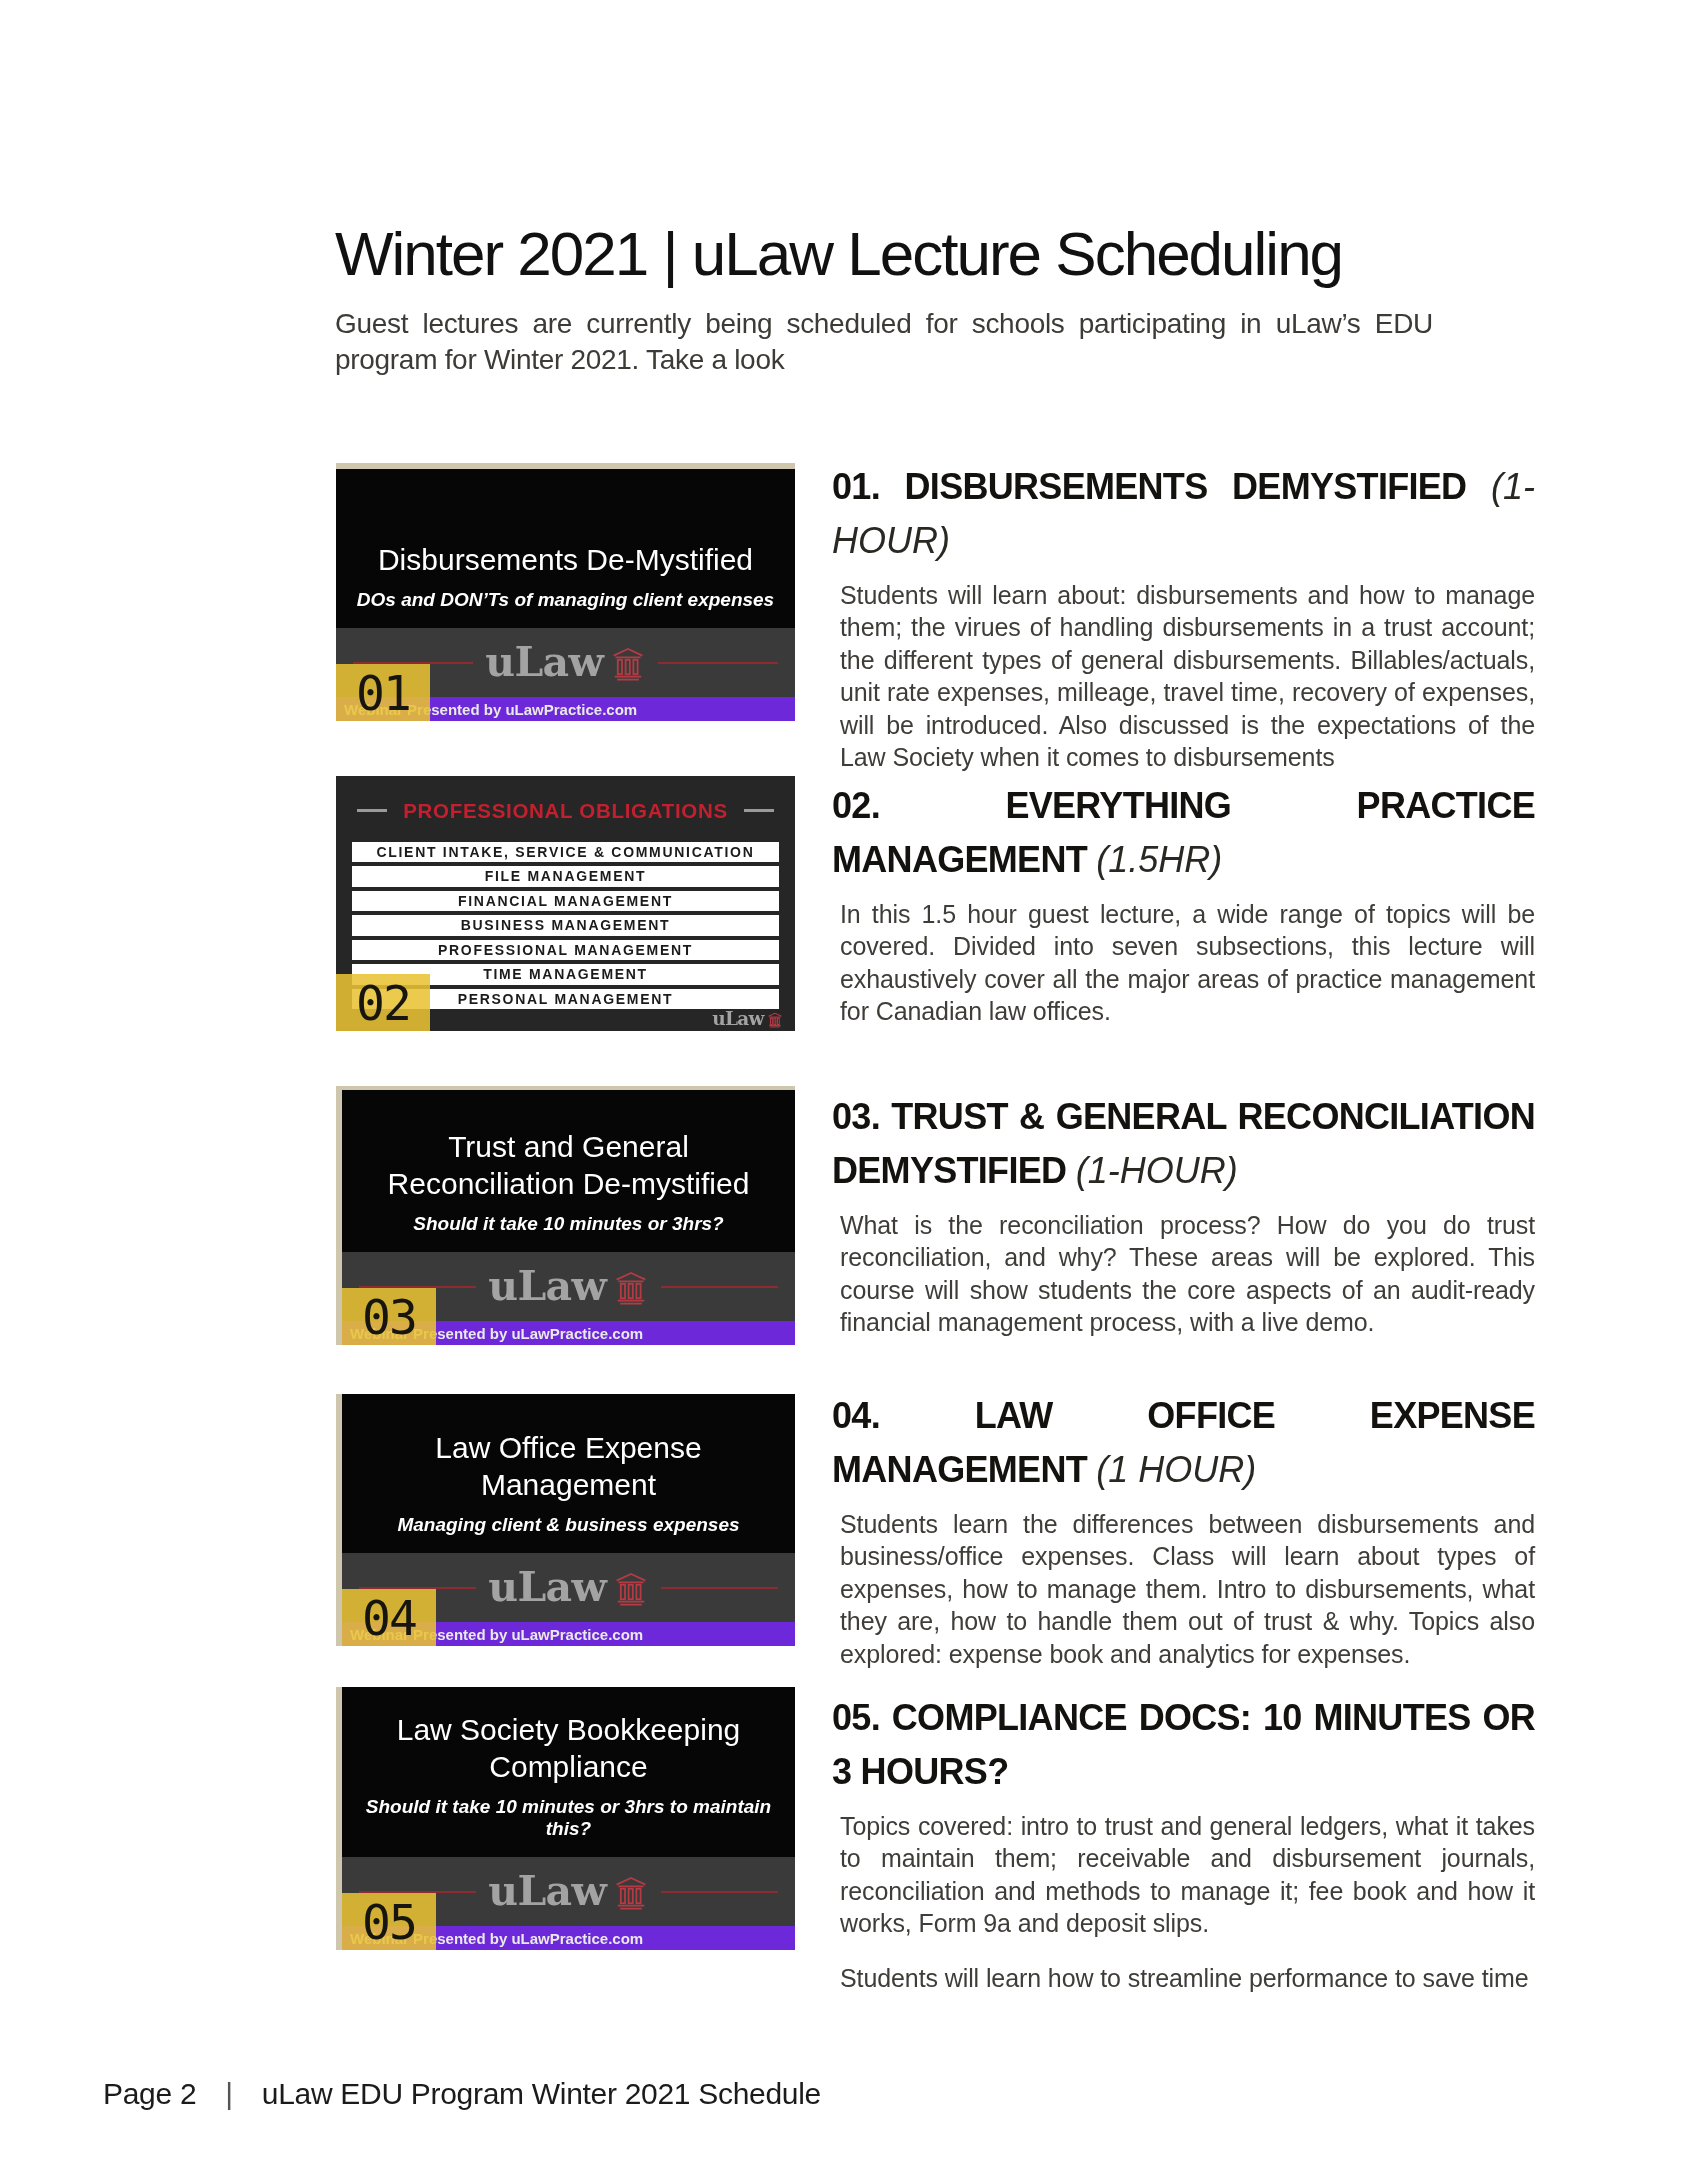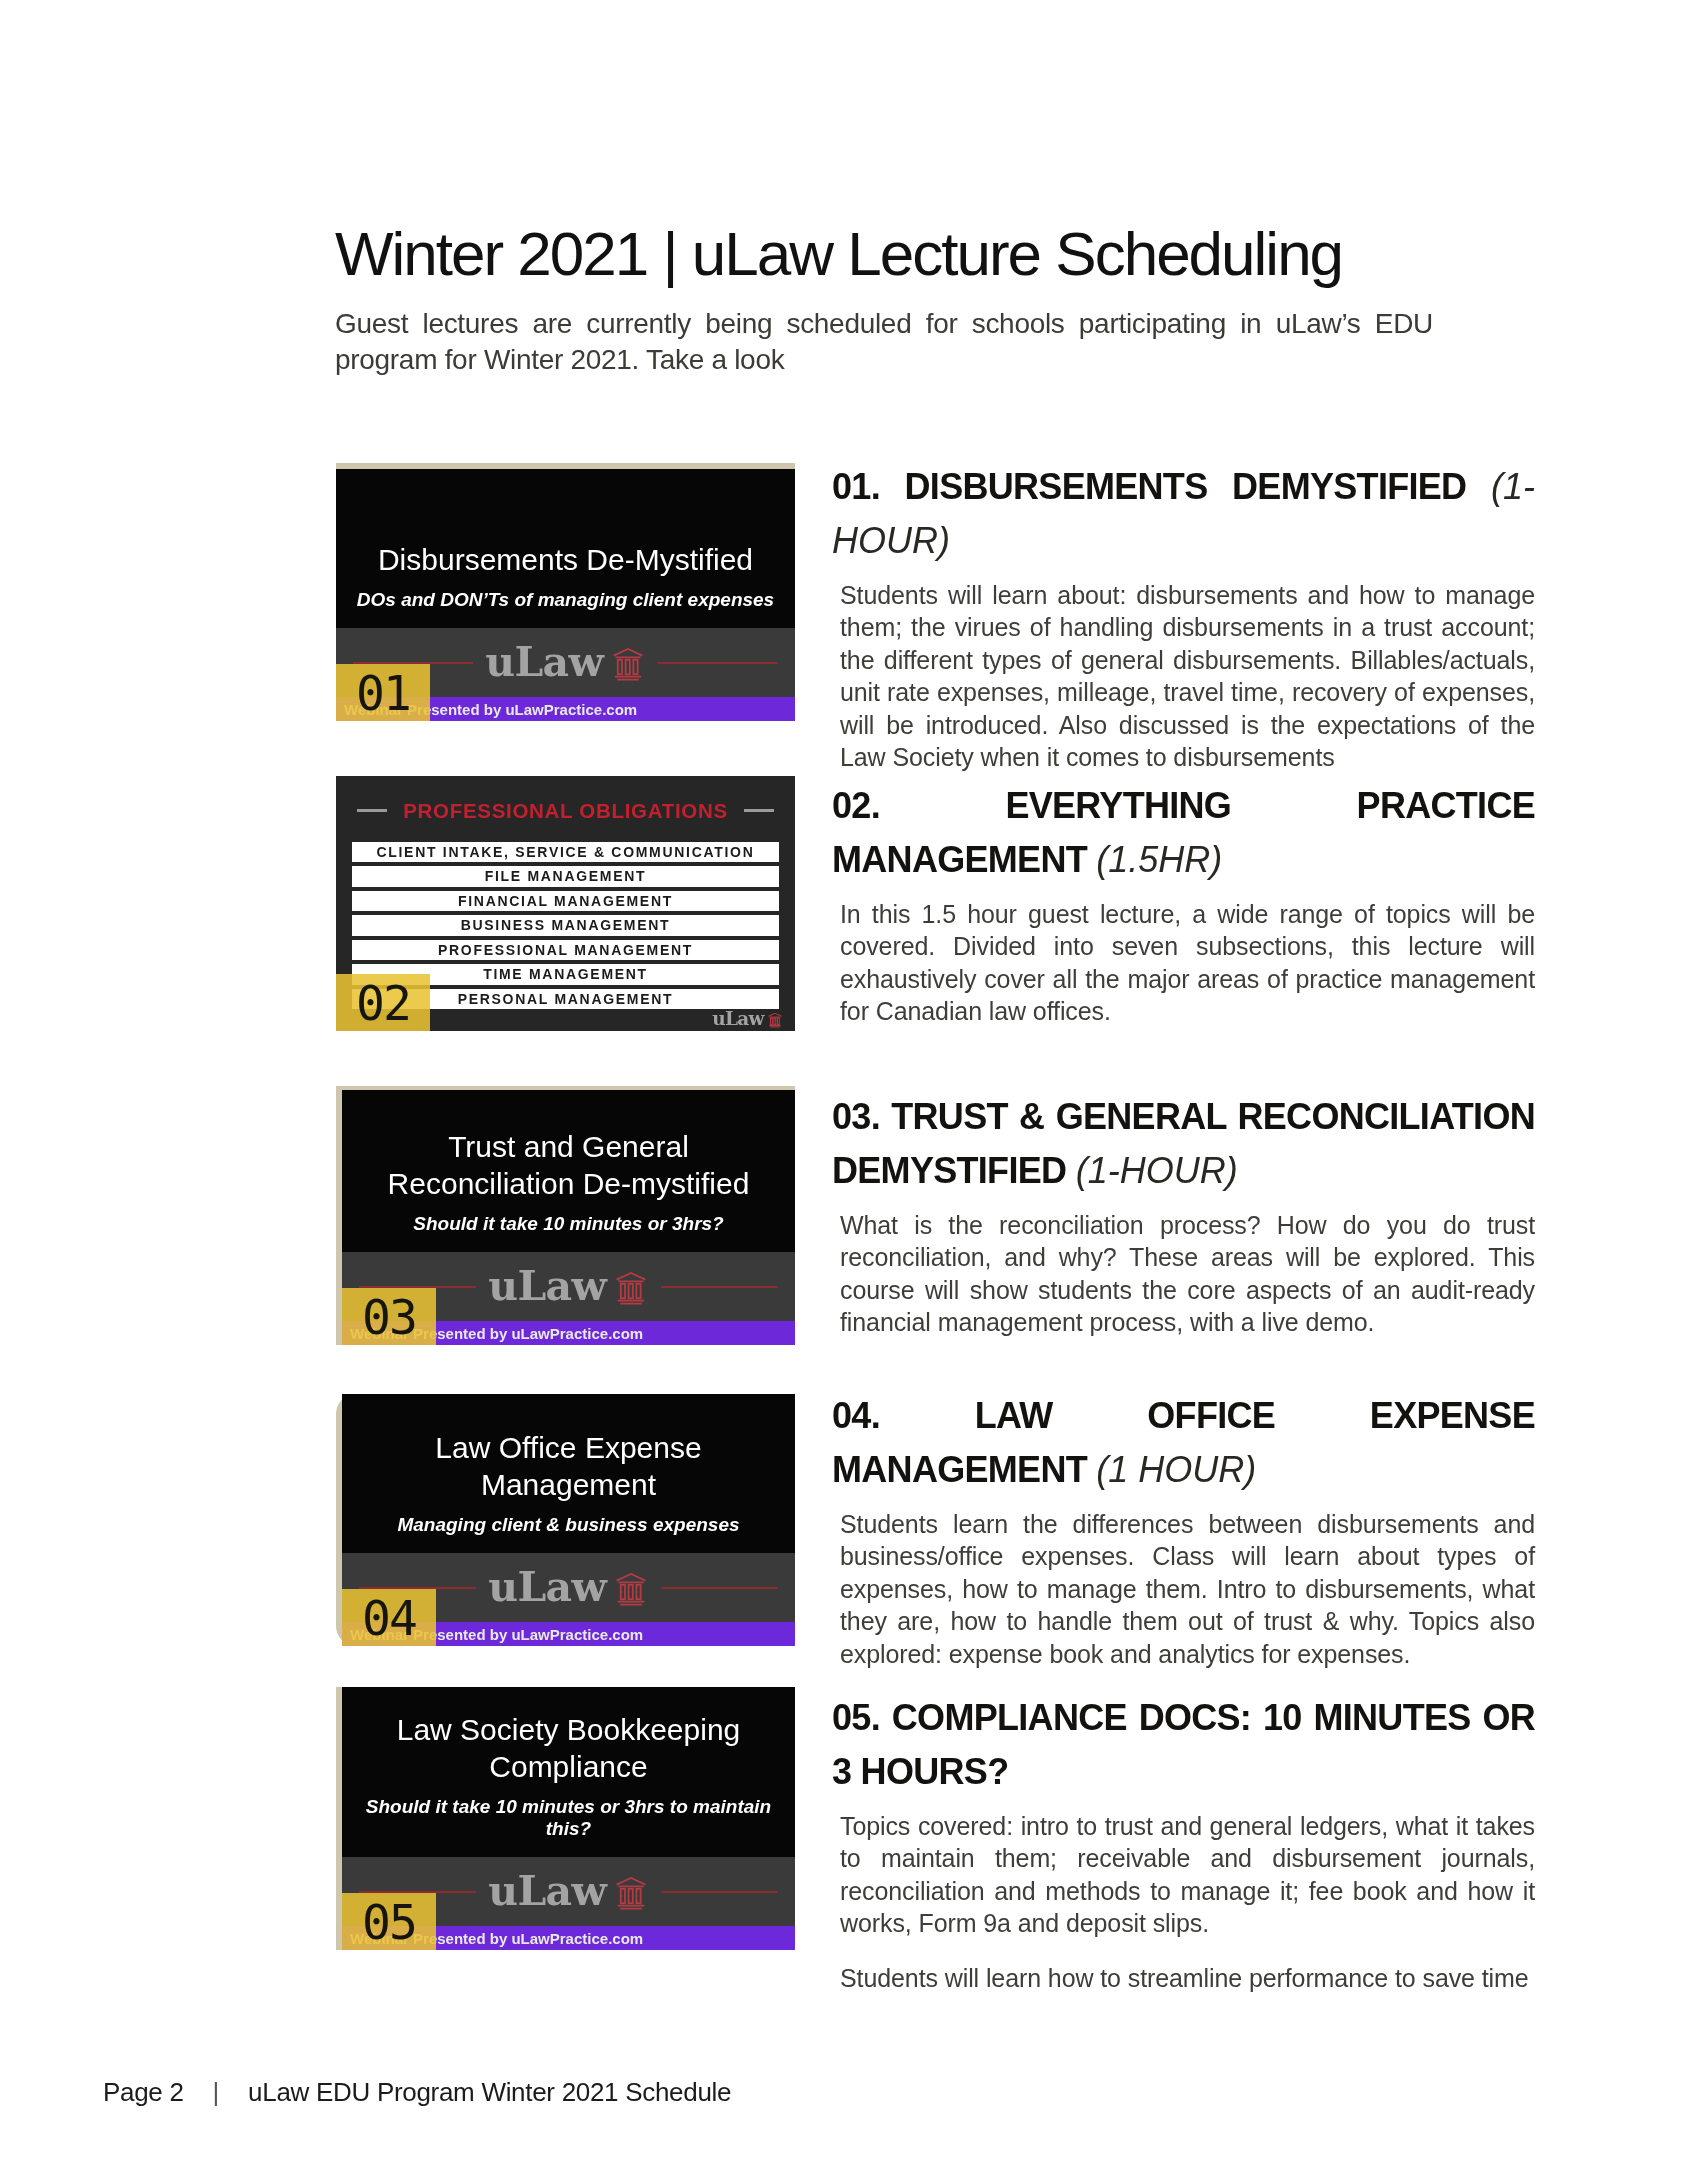--- a/index.html
+++ b/index.html
@@ -22,21 +22,21 @@
                line-height:1.5;color:#14120e;letter-spacing:-0.7px;text-align:justify;}
   .sec-heading .dur{font-weight:normal;font-style:italic;color:#2a2823;letter-spacing:0;}
   .sec-body{margin-top:10.6px;padding-left:8px;font-size:25px;line-height:1.3;
             color:#3e3d38;text-align:justify;letter-spacing:-0.1px;}
   .sec-body.p2{margin-top:22px;}
 
   
   .slide{display:flex;flex-direction:column;background:#060606;height:100%;}
   .c1{top:463px;height:258px;border-top:6px solid #cfc7ad;}
   .c3{top:1086px;height:259px;border-top:4.6px solid #cfc7ad;border-left:6.6px solid #cfc7ad;}
-  .c4{top:1394px;height:252px;border-left:6.6px solid #cfc7ad;border-radius:20px;}
+  .c4{top:1394px;height:252px;border-left:6.6px solid #cfc7ad;}
   .c5{top:1687px;height:263px;border-left:6.6px solid #cfc7ad;}
   .slide-top{flex:1;display:flex;flex-direction:column;justify-content:flex-end;
              align-items:center;text-align:center;padding:0 13.2px 17px 13.2px;}
   .slide-title{color:#ffffff;font-size:30px;line-height:1.22;max-width:410px;}
   .slide-sub{color:#ffffff;font-size:19px;font-weight:bold;font-style:italic;margin-top:10.6px;}
   .logo-bar{height:69px;background:#3a3a3a;display:flex;align-items:center;padding:0 17px;}
   .logo-line{flex:1;height:2px;background:#8d2b30;}
   .logo-center{display:flex;align-items:flex-end;margin:0 12px;}
   .logo-text{font-family:"DejaVu Serif",serif;font-size:41px;line-height:1;color:#a3a3a3;
              font-weight:bold;letter-spacing:-0.7px;}
@@ -55,21 +55,21 @@
   .s2-title{color:#c2202e;font-size:20.5px;font-weight:bold;letter-spacing:0.7px;}
   .s2-rows{margin-top:19px;}
   .s2-row{height:20.5px;background:#ffffff;margin-bottom:4px;display:flex;align-items:center;
           justify-content:center;font-size:14px;font-weight:bold;letter-spacing:1.7px;color:#1b1b1b;}
   .s2-logo{position:absolute;right:12px;bottom:2.6px;display:flex;align-items:flex-end;}
   .s2-logo .logo-text{font-size:18.5px;}
   .s2-logo .pillar{margin-left:3.3px;margin-bottom:0.7px;}
 
   
   .page-footer{position:absolute;left:103px;top:2077px;display:flex;align-items:center;
-               font-size:26px;color:#1b1b1b;letter-spacing:-0.3px;}
+               font-size:30px;color:#1b1b1b;letter-spacing:-0.3px;}
   .page-footer .sep{margin:0 29px;color:#555;font-weight:300;}
 </style>
 </head>
 <body>
 
 <div class="canvas">
 
   <div class="doc-title">Winter 2021 | uLaw Lecture Scheduling</div>
   <div class="doc-subtitle">Guest lectures are currently being scheduled for schools participating in uLaw’s EDU program for Winter 2021. Take a look</div>
 

